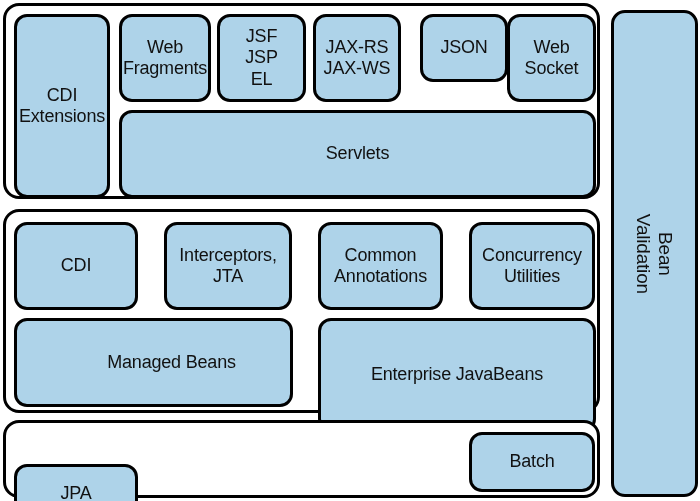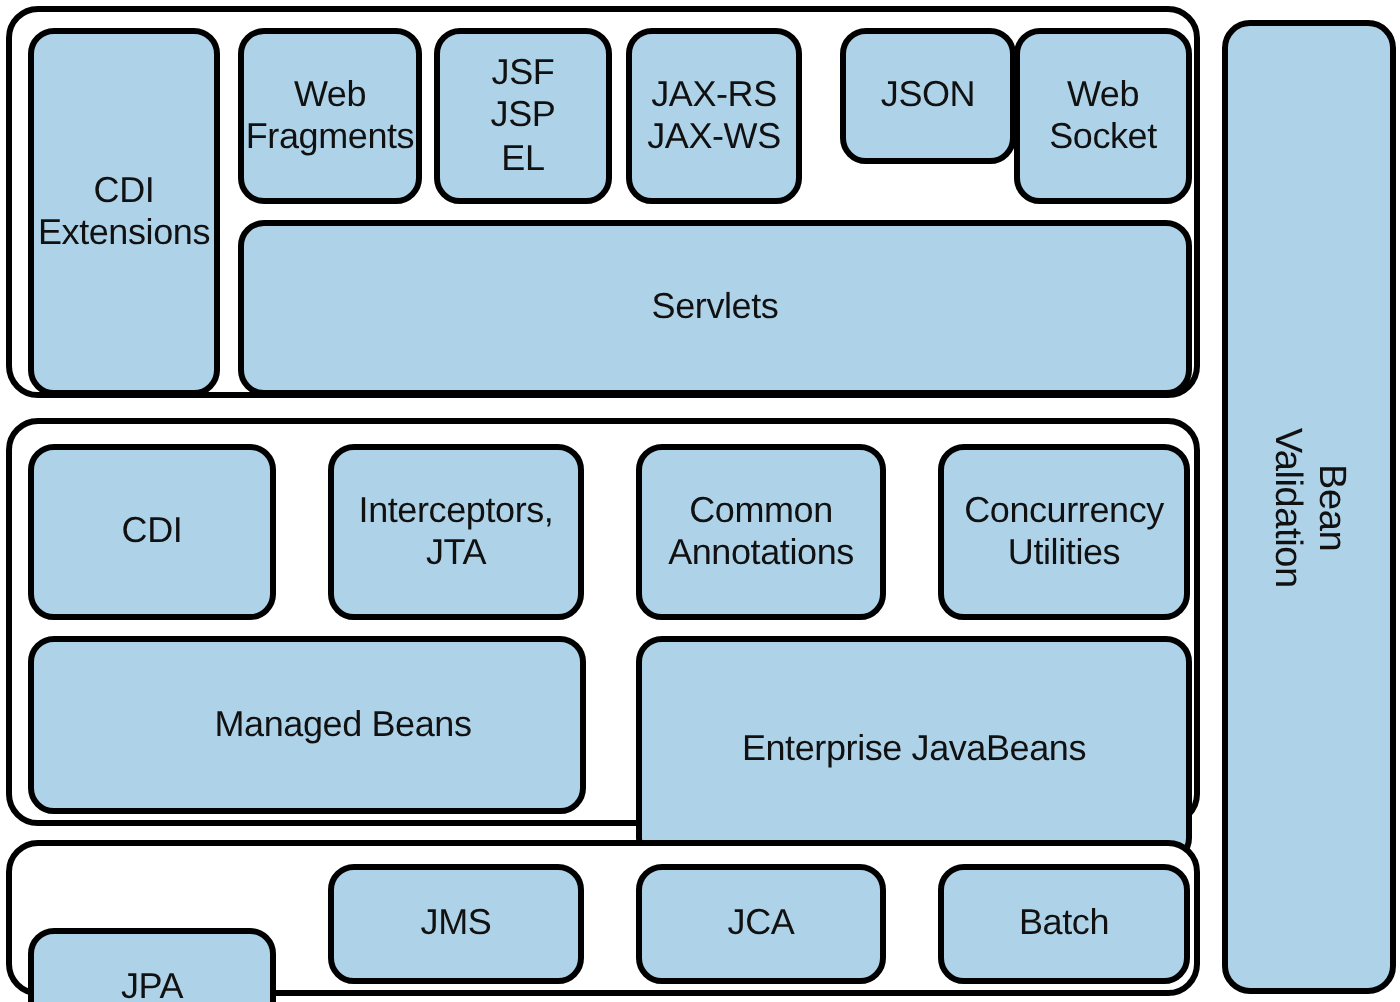--- a/index.html
+++ b/index.html
@@ -101,22 +101,20 @@
     <div class="box" id="interceptors">Interceptors,
 JTA</div>
     <div class="box" id="concurrency">Concurrency
 Utilities</div>
     <div class="box" id="managed-beans">Managed Beans</div>
     <div class="box" id="ejb">Enterprise JavaBeans</div>
   </div>
 
   <div class="group" id="sec-integration">
     <div class="box" id="jpa">JPA</div>
-    <div class="box" id="jms">JMS</div>
-    <div class="box" id="jca">JCA</div>
     <div class="box" id="batch">Batch</div>
   </div>
 
   <div class="box" id="bean-validation">
     <span class="vtext">Bean
 Validation</span>
   </div>
 
 </div>
 

